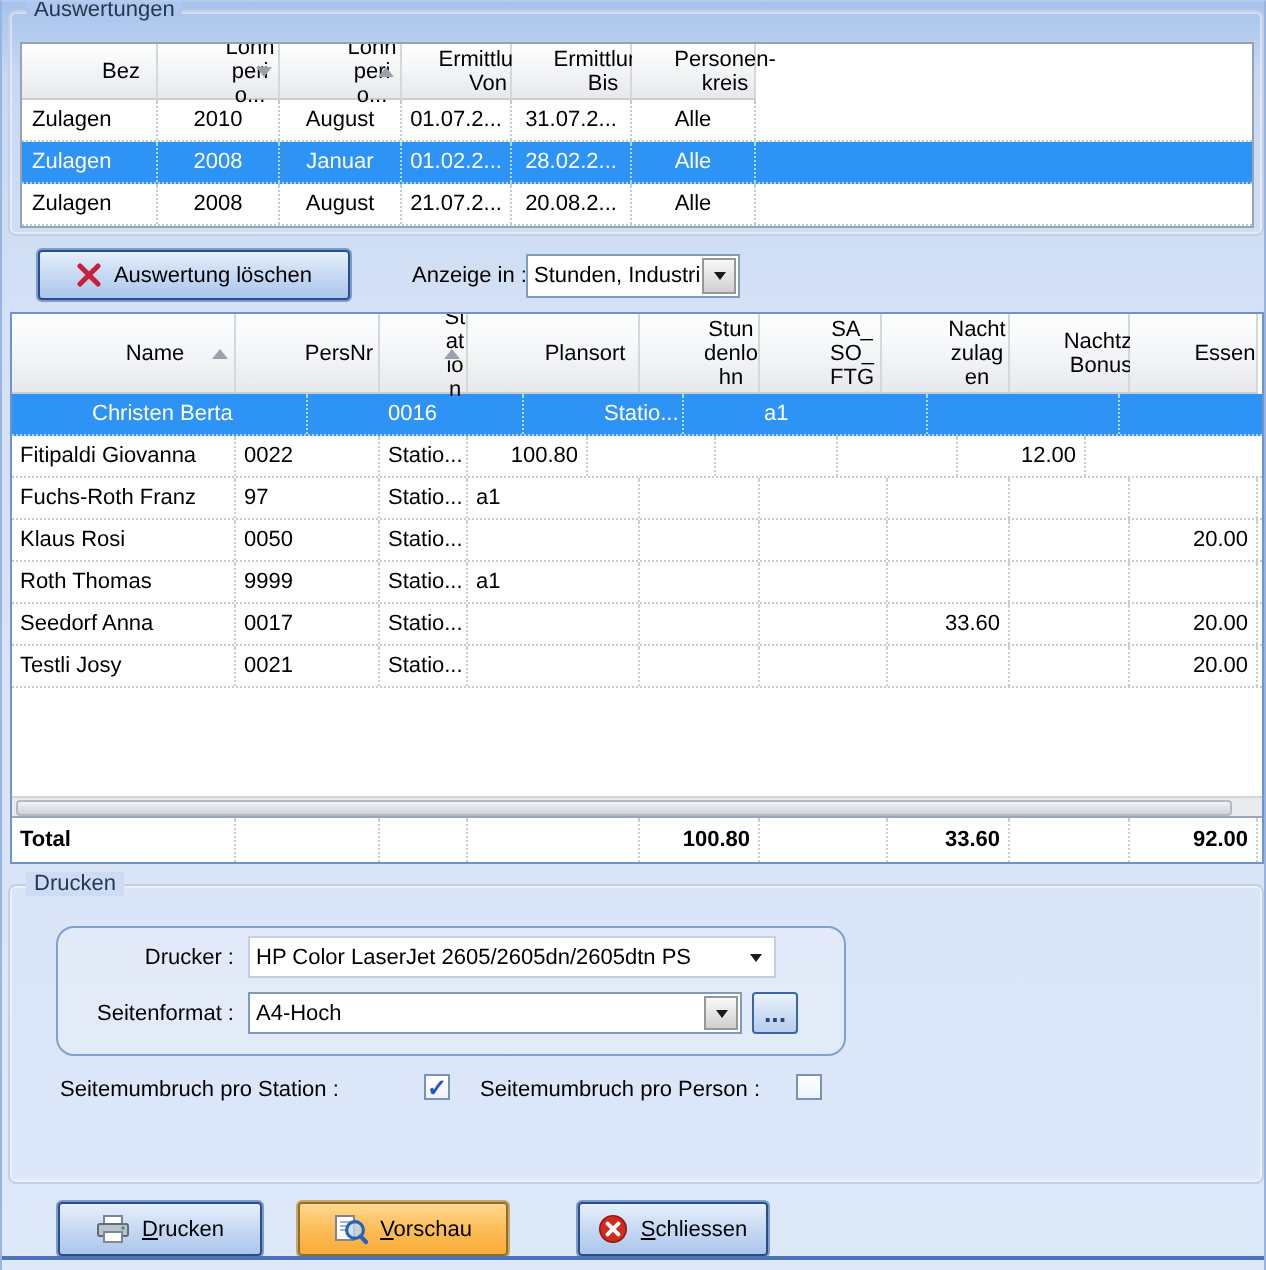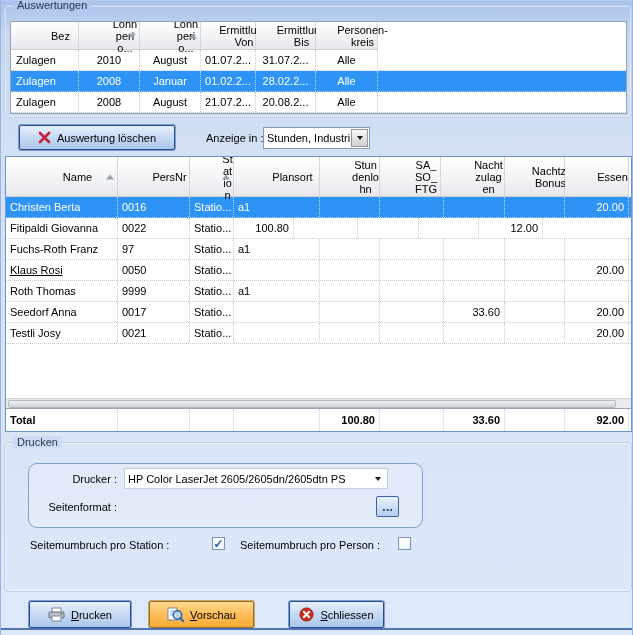--- a/index.html
+++ b/index.html
@@ -58,21 +58,21 @@
   .grid-header{display:flex;height:40px;}
   .grid-h{position:relative;box-sizing:border-box;display:flex;align-items:center;justify-content:center;text-align:center;
     background:linear-gradient(180deg,#ffffff 0%,#f3f4f6 55%,#e6e8eb 100%);
     border-right:1px solid #d4d8dd;border-bottom:1px solid #c9ced5;line-height:12px;}
   .grid-row{display:flex;height:20px;border-bottom:1px dotted #c3cad4;background:#fff;}
   .grid-c{box-sizing:border-box;display:flex;align-items:center;border-right:1px dotted #c9cfd8;
     overflow:hidden;white-space:nowrap;padding:0 4px;}
   .grid-c.a-left{justify-content:flex-start;}
   .grid-c.a-right{justify-content:flex-end;}
   .grid-row.selected{background:#2d93f5;color:#fff;}
-  .grid-row.selected .grid-c{border-right-color:rgba(255,255,255,.65);}
+  .grid-row.selected .grid-c{border-right-color:rgba(255,255,255,.65);margin-left:36px;}
   .hscroll{position:absolute;left:0;right:0;bottom:23px;height:9px;background:#e9ebee;border-top:1px solid #d2d6db;}
   .hscroll-thumb{position:absolute;left:2px;top:1px;height:6px;width:97%;background:linear-gradient(180deg,#f2f3f5,#cfd3d9);
     border:1px solid #b4bac2;border-radius:2px;}
   .total-row{position:absolute;left:0;right:0;bottom:0;height:22px;display:flex;background:#fff;
     border-top:1px solid #9aa5b5;font-weight:bold;}
   .total-row .grid-c{border-right:1px dotted #c9cfd8;}
 
   
   .print-panel{position:absolute;left:23px;top:20px;width:393px;height:63px;border:1px solid #7da2ce;border-radius:9px;
     background:rgba(255,255,255,.22);}
@@ -234,21 +234,21 @@
         <div class="grid-c a-left" style="width: 72px; flex: 0 0 72px;">97</div>
         <div class="grid-c a-left" style="width: 44px; flex: 0 0 44px;">Statio...</div>
         <div class="grid-c a-left" style="width: 86px; flex: 0 0 86px;">a1</div>
         <div class="grid-c a-right" style="width: 60px; flex: 0 0 60px;"></div>
         <div class="grid-c a-right" style="width: 64px; flex: 0 0 64px;"></div>
         <div class="grid-c a-right" style="width: 61px; flex: 0 0 61px;"></div>
         <div class="grid-c a-right" style="width: 60px; flex: 0 0 60px;"></div>
         <div class="grid-c a-right" style="width: 64px; flex: 0 0 64px;"></div>
       </div>
       <div class="grid-row">
-        <div class="grid-c a-left" style="width: 112px; flex: 0 0 112px; text-decoration: underline;">Klaus Rosi</div>
+        <div class="grid-c a-left" style="width: 112px; flex: 0 0 112px;">Klaus Rosi</div>
         <div class="grid-c a-left" style="width: 72px; flex: 0 0 72px;">0050</div>
         <div class="grid-c a-left" style="width: 44px; flex: 0 0 44px;">Statio...</div>
         <div class="grid-c a-left" style="width: 86px; flex: 0 0 86px;"></div>
         <div class="grid-c a-right" style="width: 60px; flex: 0 0 60px;"></div>
         <div class="grid-c a-right" style="width: 64px; flex: 0 0 64px;"></div>
         <div class="grid-c a-right" style="width: 61px; flex: 0 0 61px;"></div>
         <div class="grid-c a-right" style="width: 60px; flex: 0 0 60px;"></div>
         <div class="grid-c a-right" style="width: 64px; flex: 0 0 64px;">20.00</div>
       </div>
       <div class="grid-row">
@@ -307,20 +307,26 @@
 
     <span class="lbl drucker-lbl">Drucker :</span>
     <div class="combo printer-combo">
       <span class="val">HP Color LaserJet 2605/2605dn/2605dtn PS</span>
       <span class="flat-arrow">
         <span class="tri-down"></span>
       </span>
     </div>
 
     <span class="lbl format-lbl">Seitenformat :</span>
+    <div class="combo format-combo">
+      <span class="val">A4-Hoch</span>
+      <span class="arrow-btn">
+        <span class="tri-down"></span>
+      </span>
+    </div>
     <button class="browse-btn">...</button>
 
     <span class="lbl cb-station-lbl">Seitemumbruch pro Station :</span>
     <span class="checkbox cb-station checked" id="cbStation"></span>
     <span class="lbl cb-person-lbl">Seitemumbruch pro Person :</span>
     <span class="checkbox cb-person" id="cbPerson"></span>
   </div>
 
   <button class="btn btn-blue act-btn print-btn">
     <span class="icon">

